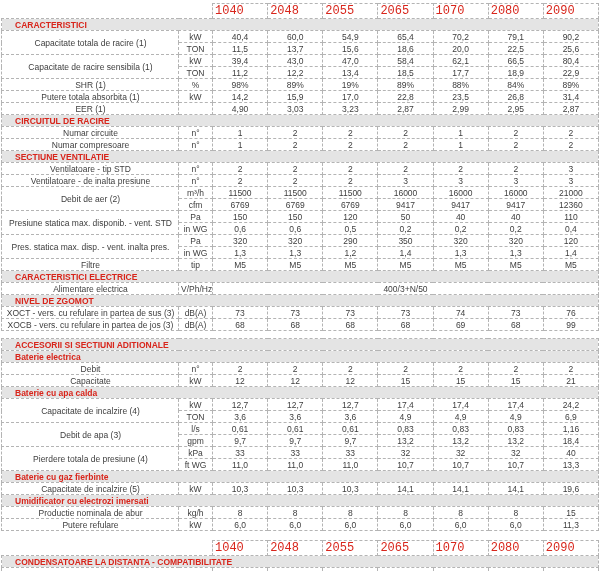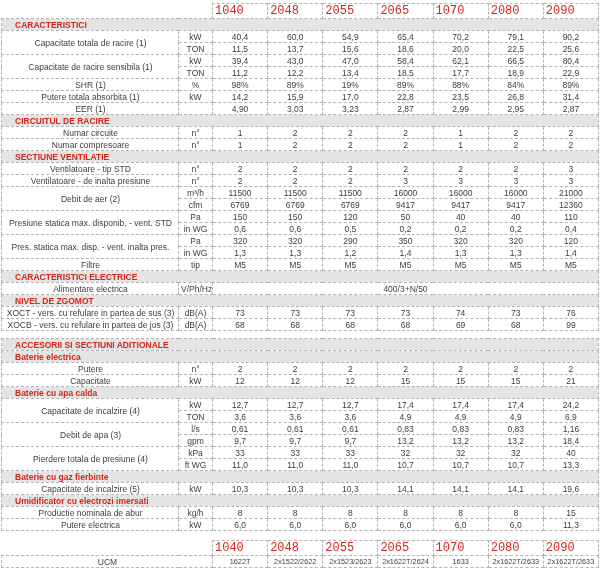--- a/index.html
+++ b/index.html
@@ -306,21 +306,21 @@
         <col>
     </colgroup>
     <tbody>
         <tr>
           <td class="sec" colspan="9">ACCESORII SI SECTIUNI ADITIONALE</td>
         </tr>
         <tr>
           <td class="sec" colspan="9">Baterie electrica</td>
         </tr>
         <tr>
-          <td class="lbl" rowspan="1">Putere</td>
+          <td class="lbl" rowspan="1">Debit</td>
           <td class="unit">n°</td>
           <td class="val">2</td>
           <td class="val">2</td>
           <td class="val">2</td>
           <td class="val">2</td>
           <td class="val">2</td>
           <td class="val">2</td>
           <td class="val">2</td>
         </tr>
         <tr>
@@ -422,21 +422,21 @@
           <td class="unit">kg/h</td>
           <td class="val">8</td>
           <td class="val">8</td>
           <td class="val">8</td>
           <td class="val">8</td>
           <td class="val">8</td>
           <td class="val">8</td>
           <td class="val">15</td>
         </tr>
         <tr>
-          <td class="lbl" rowspan="1">Putere electrica</td>
+          <td class="lbl" rowspan="1">Putere refulare</td>
           <td class="unit">kW</td>
           <td class="val">6,0</td>
           <td class="val">6,0</td>
           <td class="val">6,0</td>
           <td class="val">6,0</td>
           <td class="val">6,0</td>
           <td class="val">6,0</td>
           <td class="val">11,3</td>
         </tr>
       </tbody>
@@ -461,20 +461,23 @@
           <td class="nob" colspan="2"></td>
           <td class="mhc">1040</td>
           <td class="mhc">2048</td>
           <td class="mhc">2055</td>
           <td class="mhc">2065</td>
           <td class="mhc">1070</td>
           <td class="mhc">2080</td>
           <td class="mhc">2090</td>
         </tr>
         <tr>
+          <td class="sec" colspan="9">CONDENSATOARE LA DISTANTA - COMPATIBILITATE</td>
+        </tr>
+        <tr>
           <td class="lbl" colspan="2">UCM</td>
           <td class="val">1622T</td>
           <td class="val">2x1522/2622</td>
           <td class="val">2x1523/2623</td>
           <td class="val">2x1622T/2624</td>
           <td class="val">1633</td>
           <td class="val">2x1622T/2633</td>
           <td class="val">2x1622T/2633</td>
         </tr>
       </tbody>

